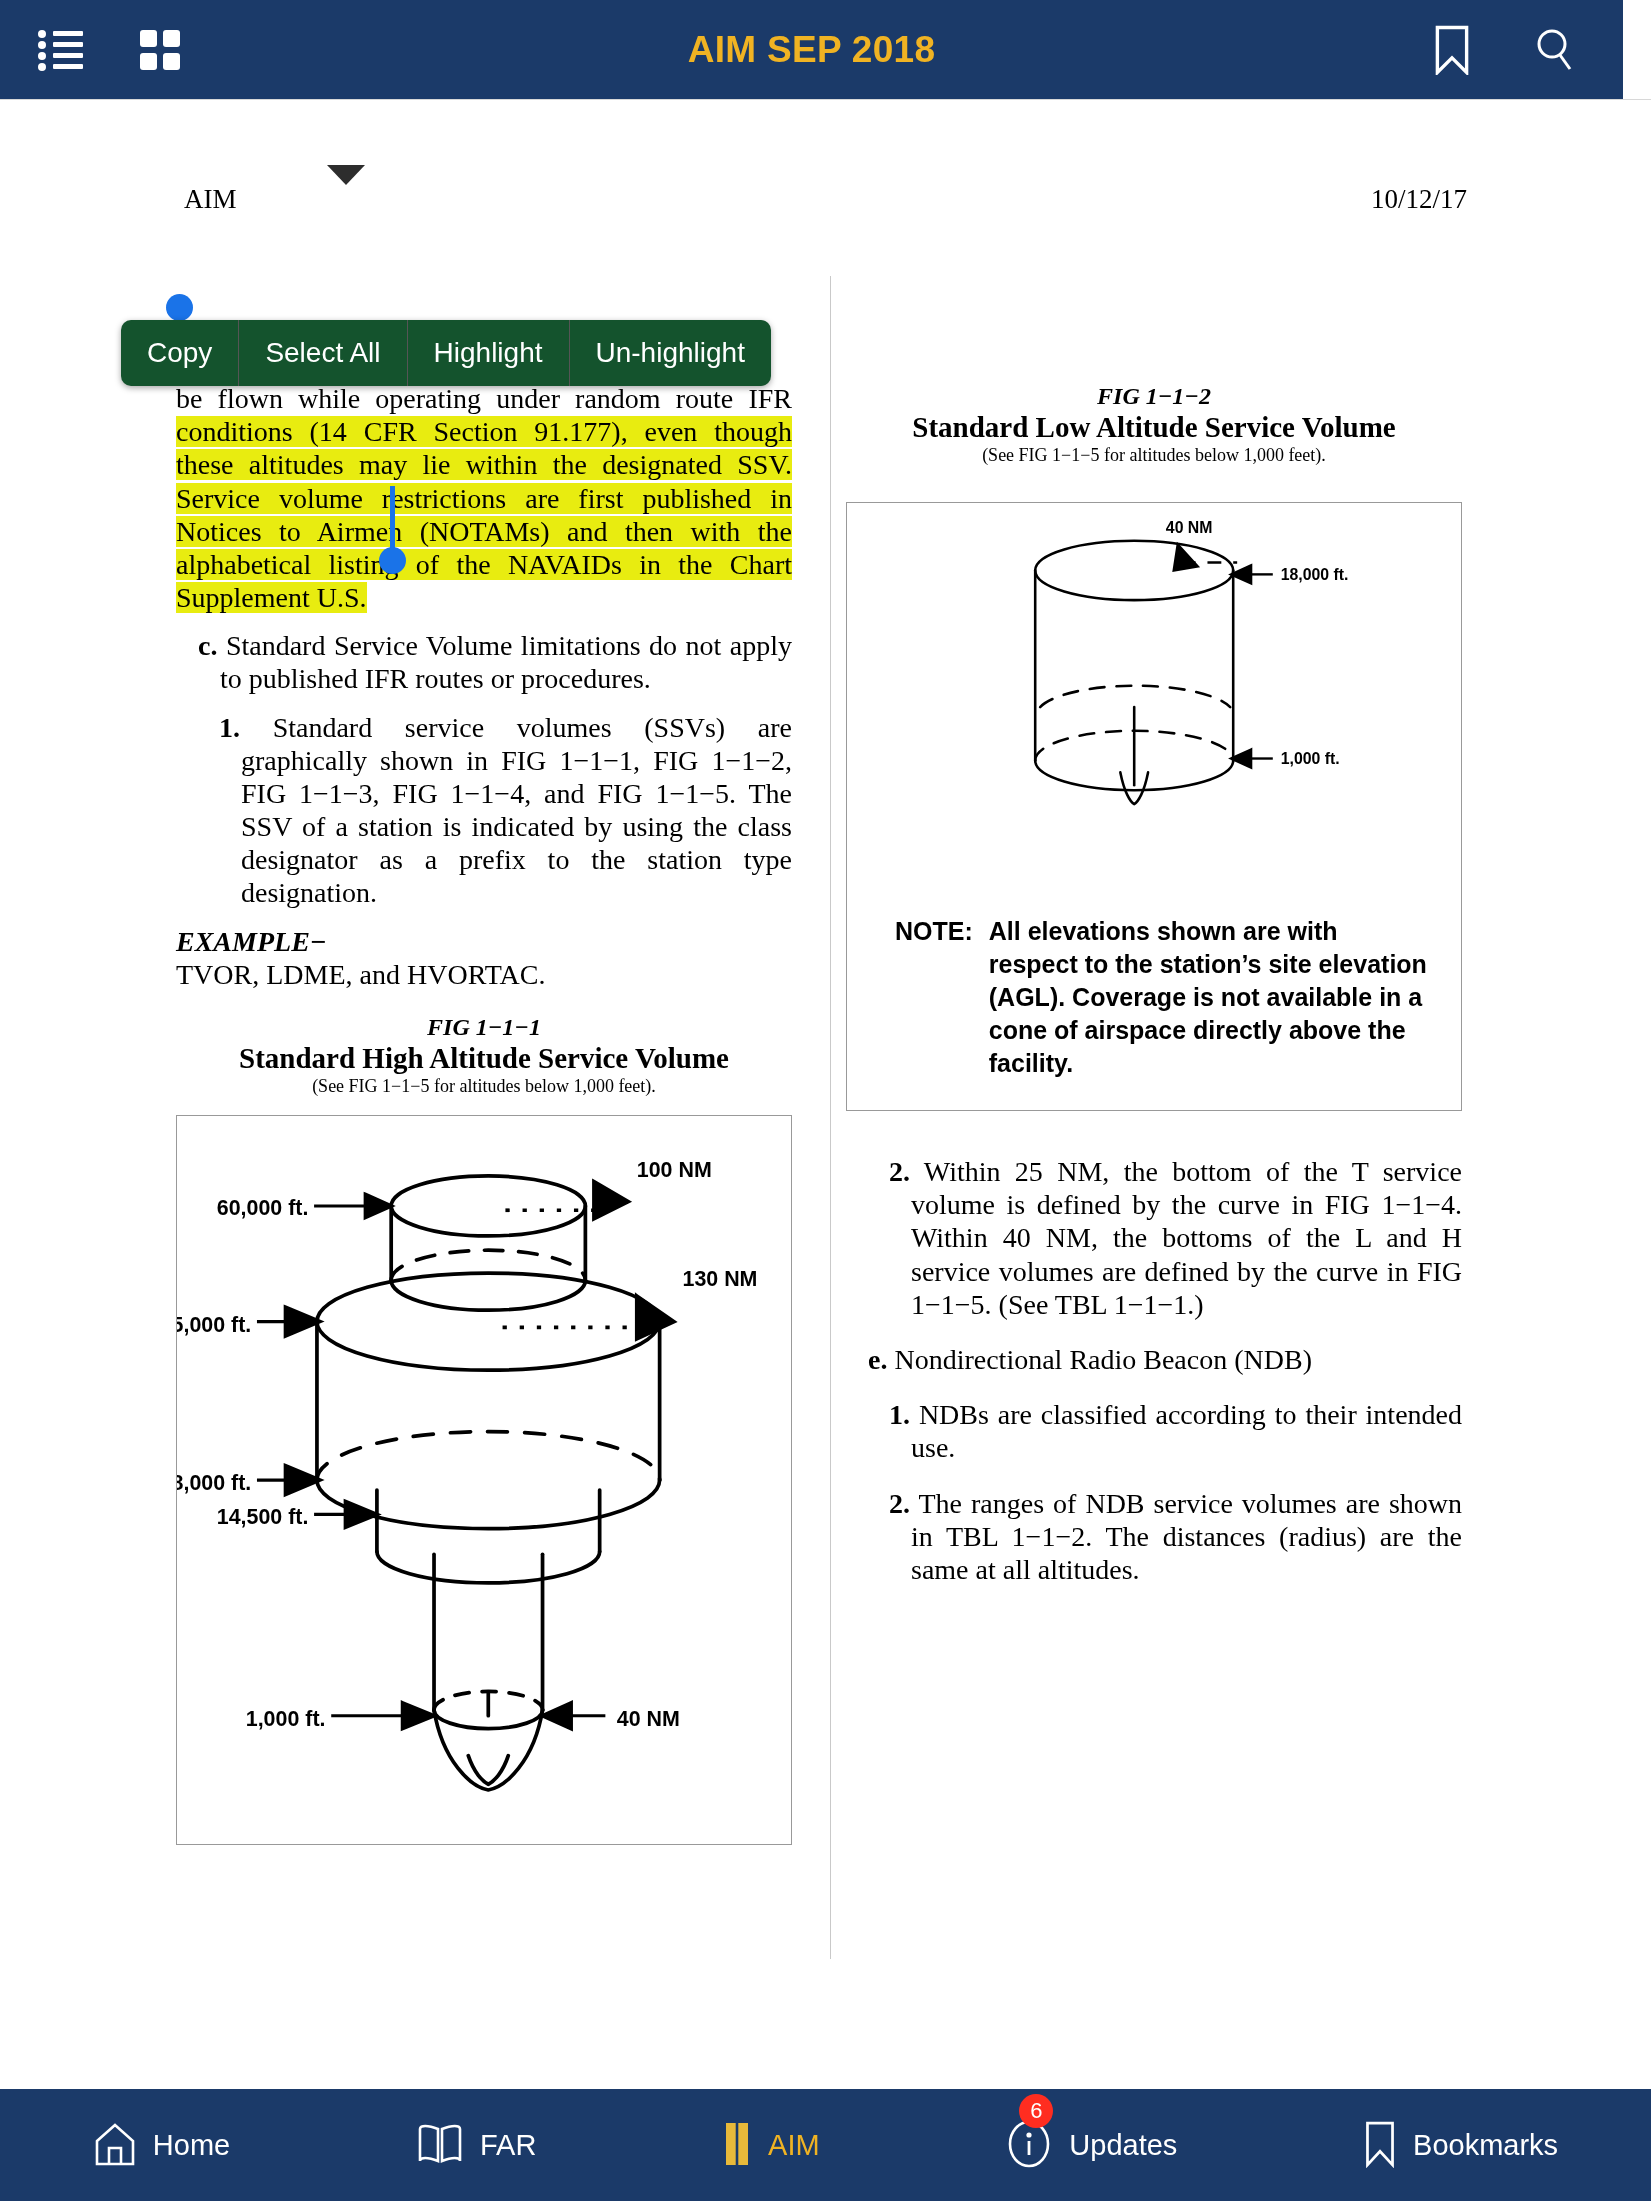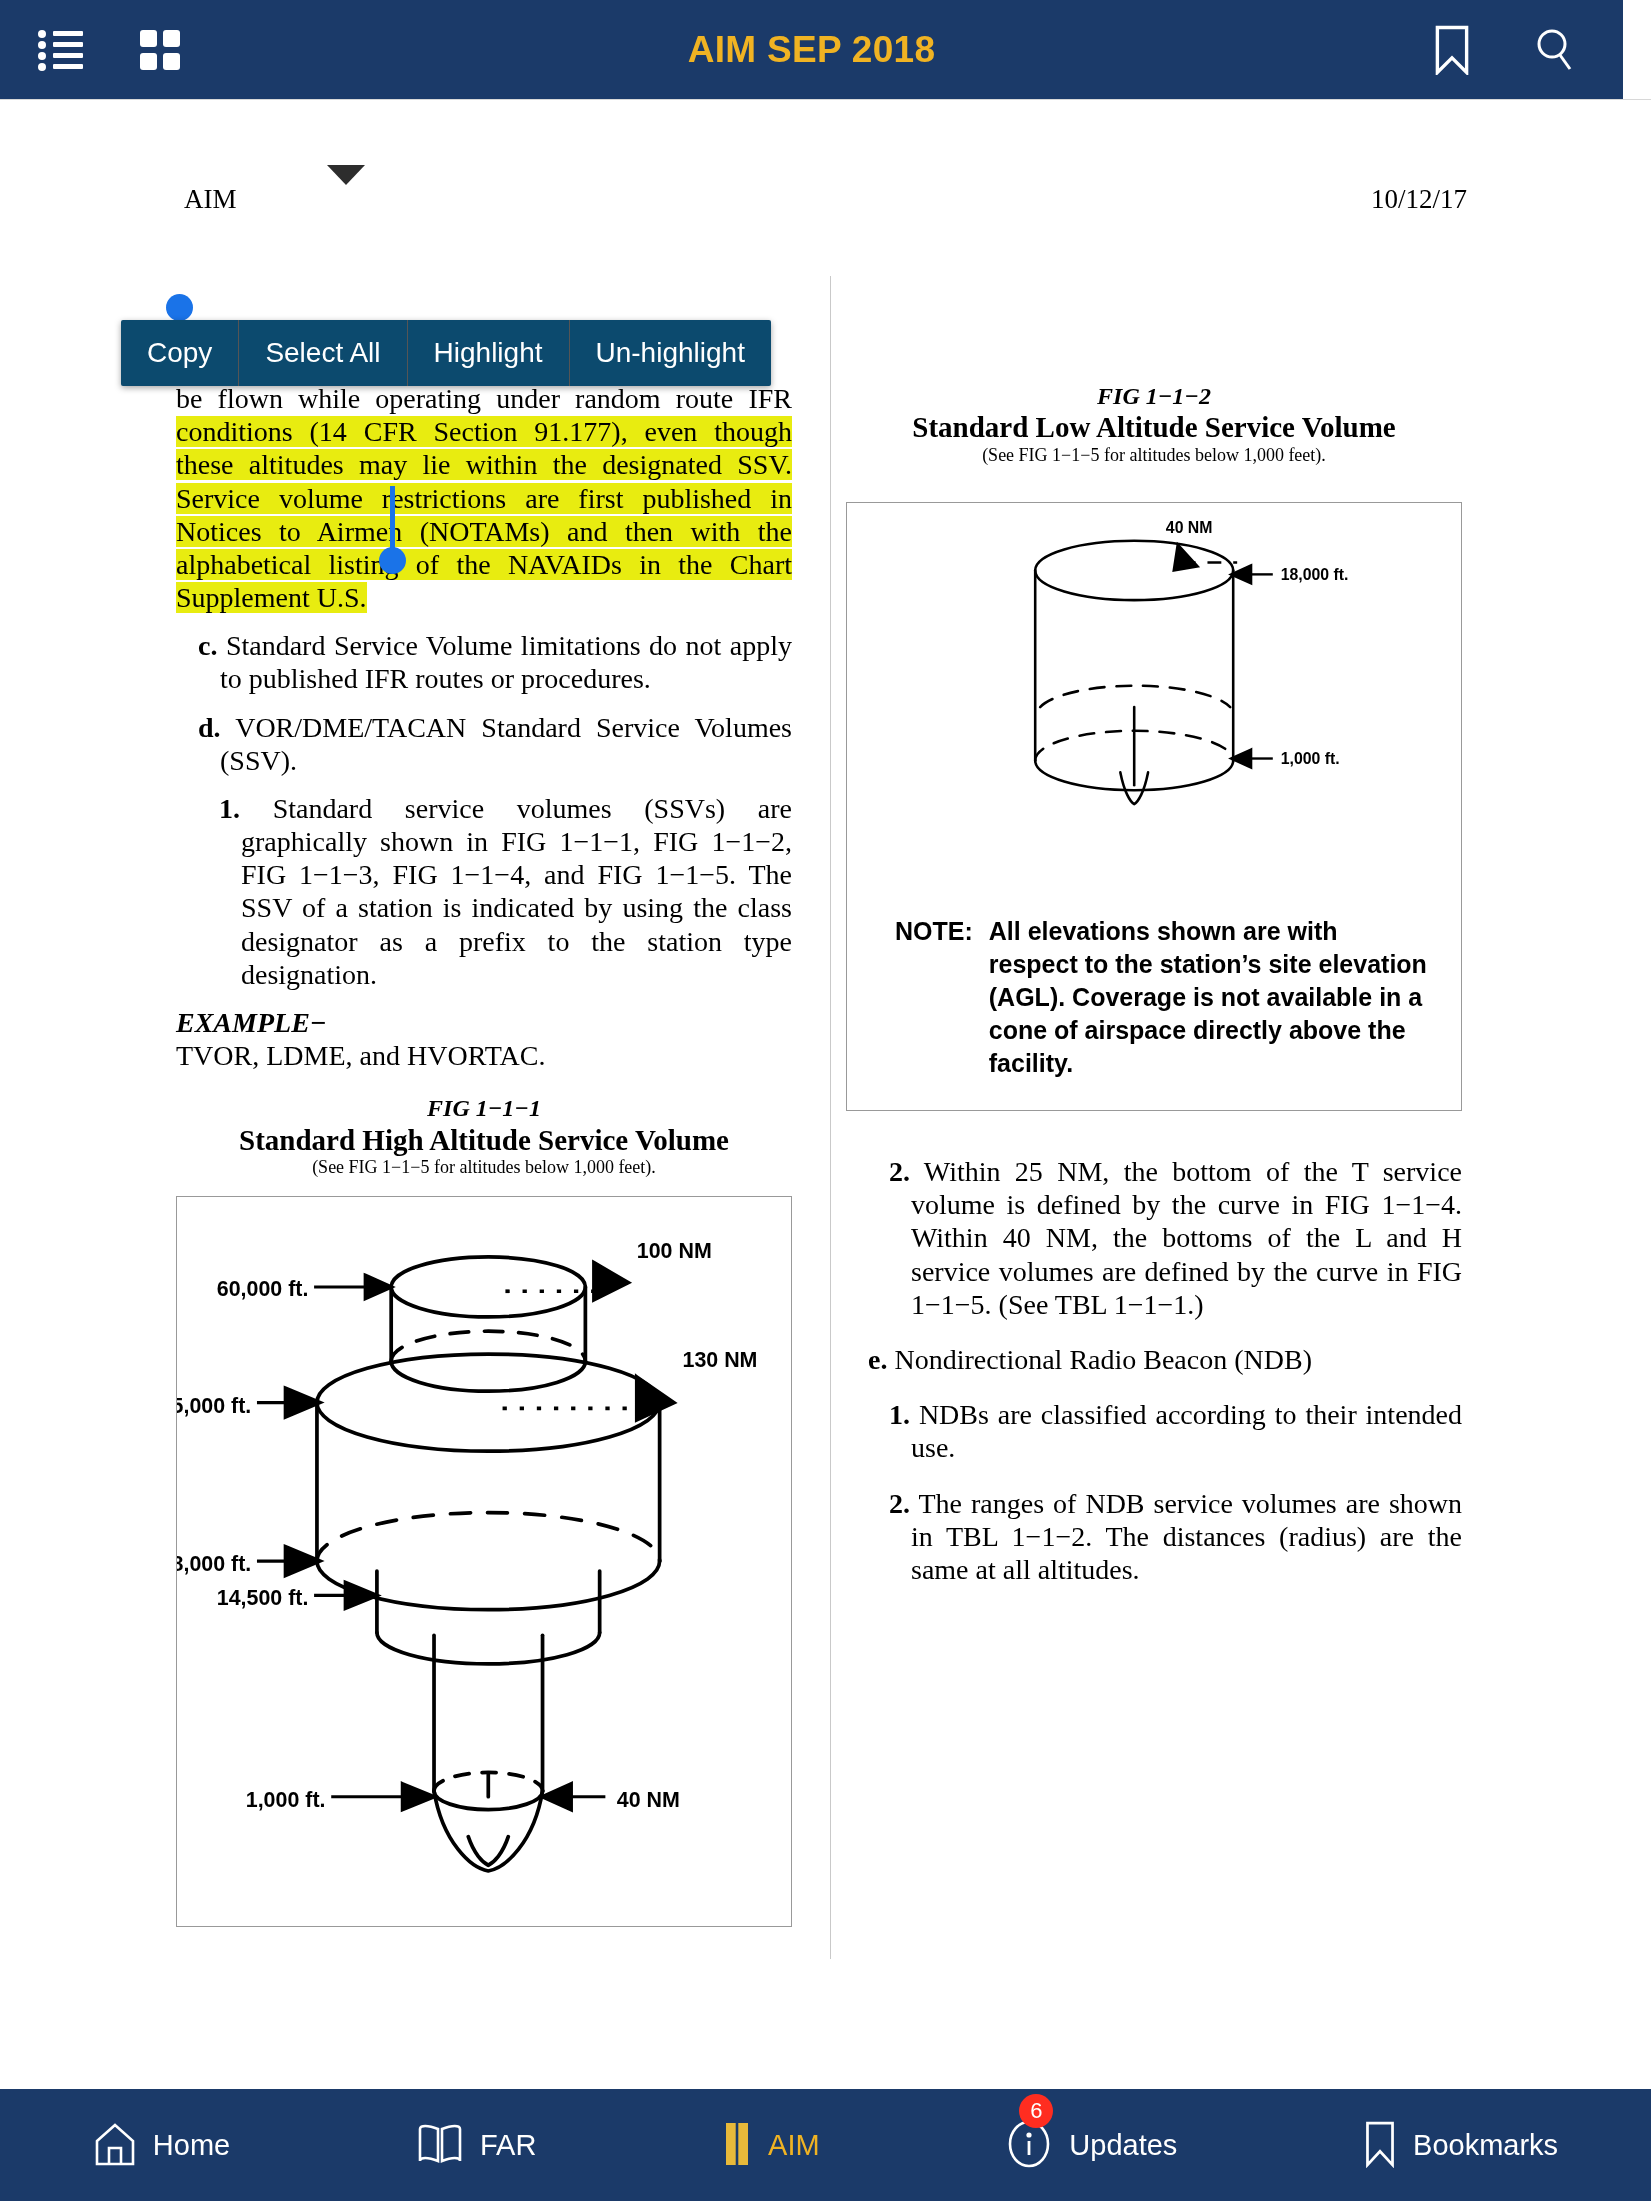--- a/index.html
+++ b/index.html
@@ -71,21 +71,21 @@
   
   .hl { background: #e8ec10; box-decoration-break: clone; -webkit-box-decoration-break: clone; }
   .sel-handle { position: absolute; width: 0; height: 0; }
   .sel-handle .stem { position: absolute; width: 5px; background: #1a73e8; }
   .sel-handle .knob { position: absolute; width: 27px; height: 27px; border-radius: 50%; background: #1a73e8; }
 
   
   .ctx-menu {
     position: absolute; top: 220px; left: 121px;
     height: 66px;
-    background: #0c4a6e; border-radius: 2px;
+    background: #14532d; border-radius: 10px;
     display: flex; align-items: stretch;
     font-family: "Liberation Sans", sans-serif;
     z-index: 40;
     box-shadow: 0 2px 6px rgba(0,0,0,.35);
   }
   .ctx-item {
     display: flex; align-items: center; justify-content: center;
     color: #fff; font-size: 28px; padding: 0 26px;
     cursor: pointer; white-space: nowrap;
   }
@@ -198,24 +198,20 @@
       <p class="hang">
         <span>be flown while operating under random route IFR</span>
         <span class="hl">conditions (14 CFR Section 91.177), even though these altitudes may lie within the designated SSV. Service volume restrictions are first published in Notices to Airmen (NOTAMs) and then with the alphabetical listing of the NAVAIDs in the Chart Supplement U.S.</span>
       </p>
 
       <p class="para ind">
         <span class="b">c.</span>
         <span>Standard Service Volume limitations do not apply to published IFR routes or procedures.</span>
       </p>
 
-      <p class="para ind">
-        <span class="b">d.</span>
-        <span>VOR/DME/TACAN Standard Service Volumes (SSV).</span>
-      </p>
 
       <p class="para" style="padding-left:65px;text-indent:-22px;">
         <span class="b">1.</span>
         <span>Standard service volumes (SSVs) are graphically shown in FIG 1−1−1, FIG 1−1−2, FIG 1−1−3, FIG 1−1−4, and FIG 1−1−5. The SSV of a station is indicated by using the class designator as a prefix to the station type designation.</span>
       </p>
 
       <div class="ex-label">EXAMPLE−</div>
       <div class="ex-body">TVOR, LDME, and HVORTAC.</div>
 
       <div class="fig-cap">

